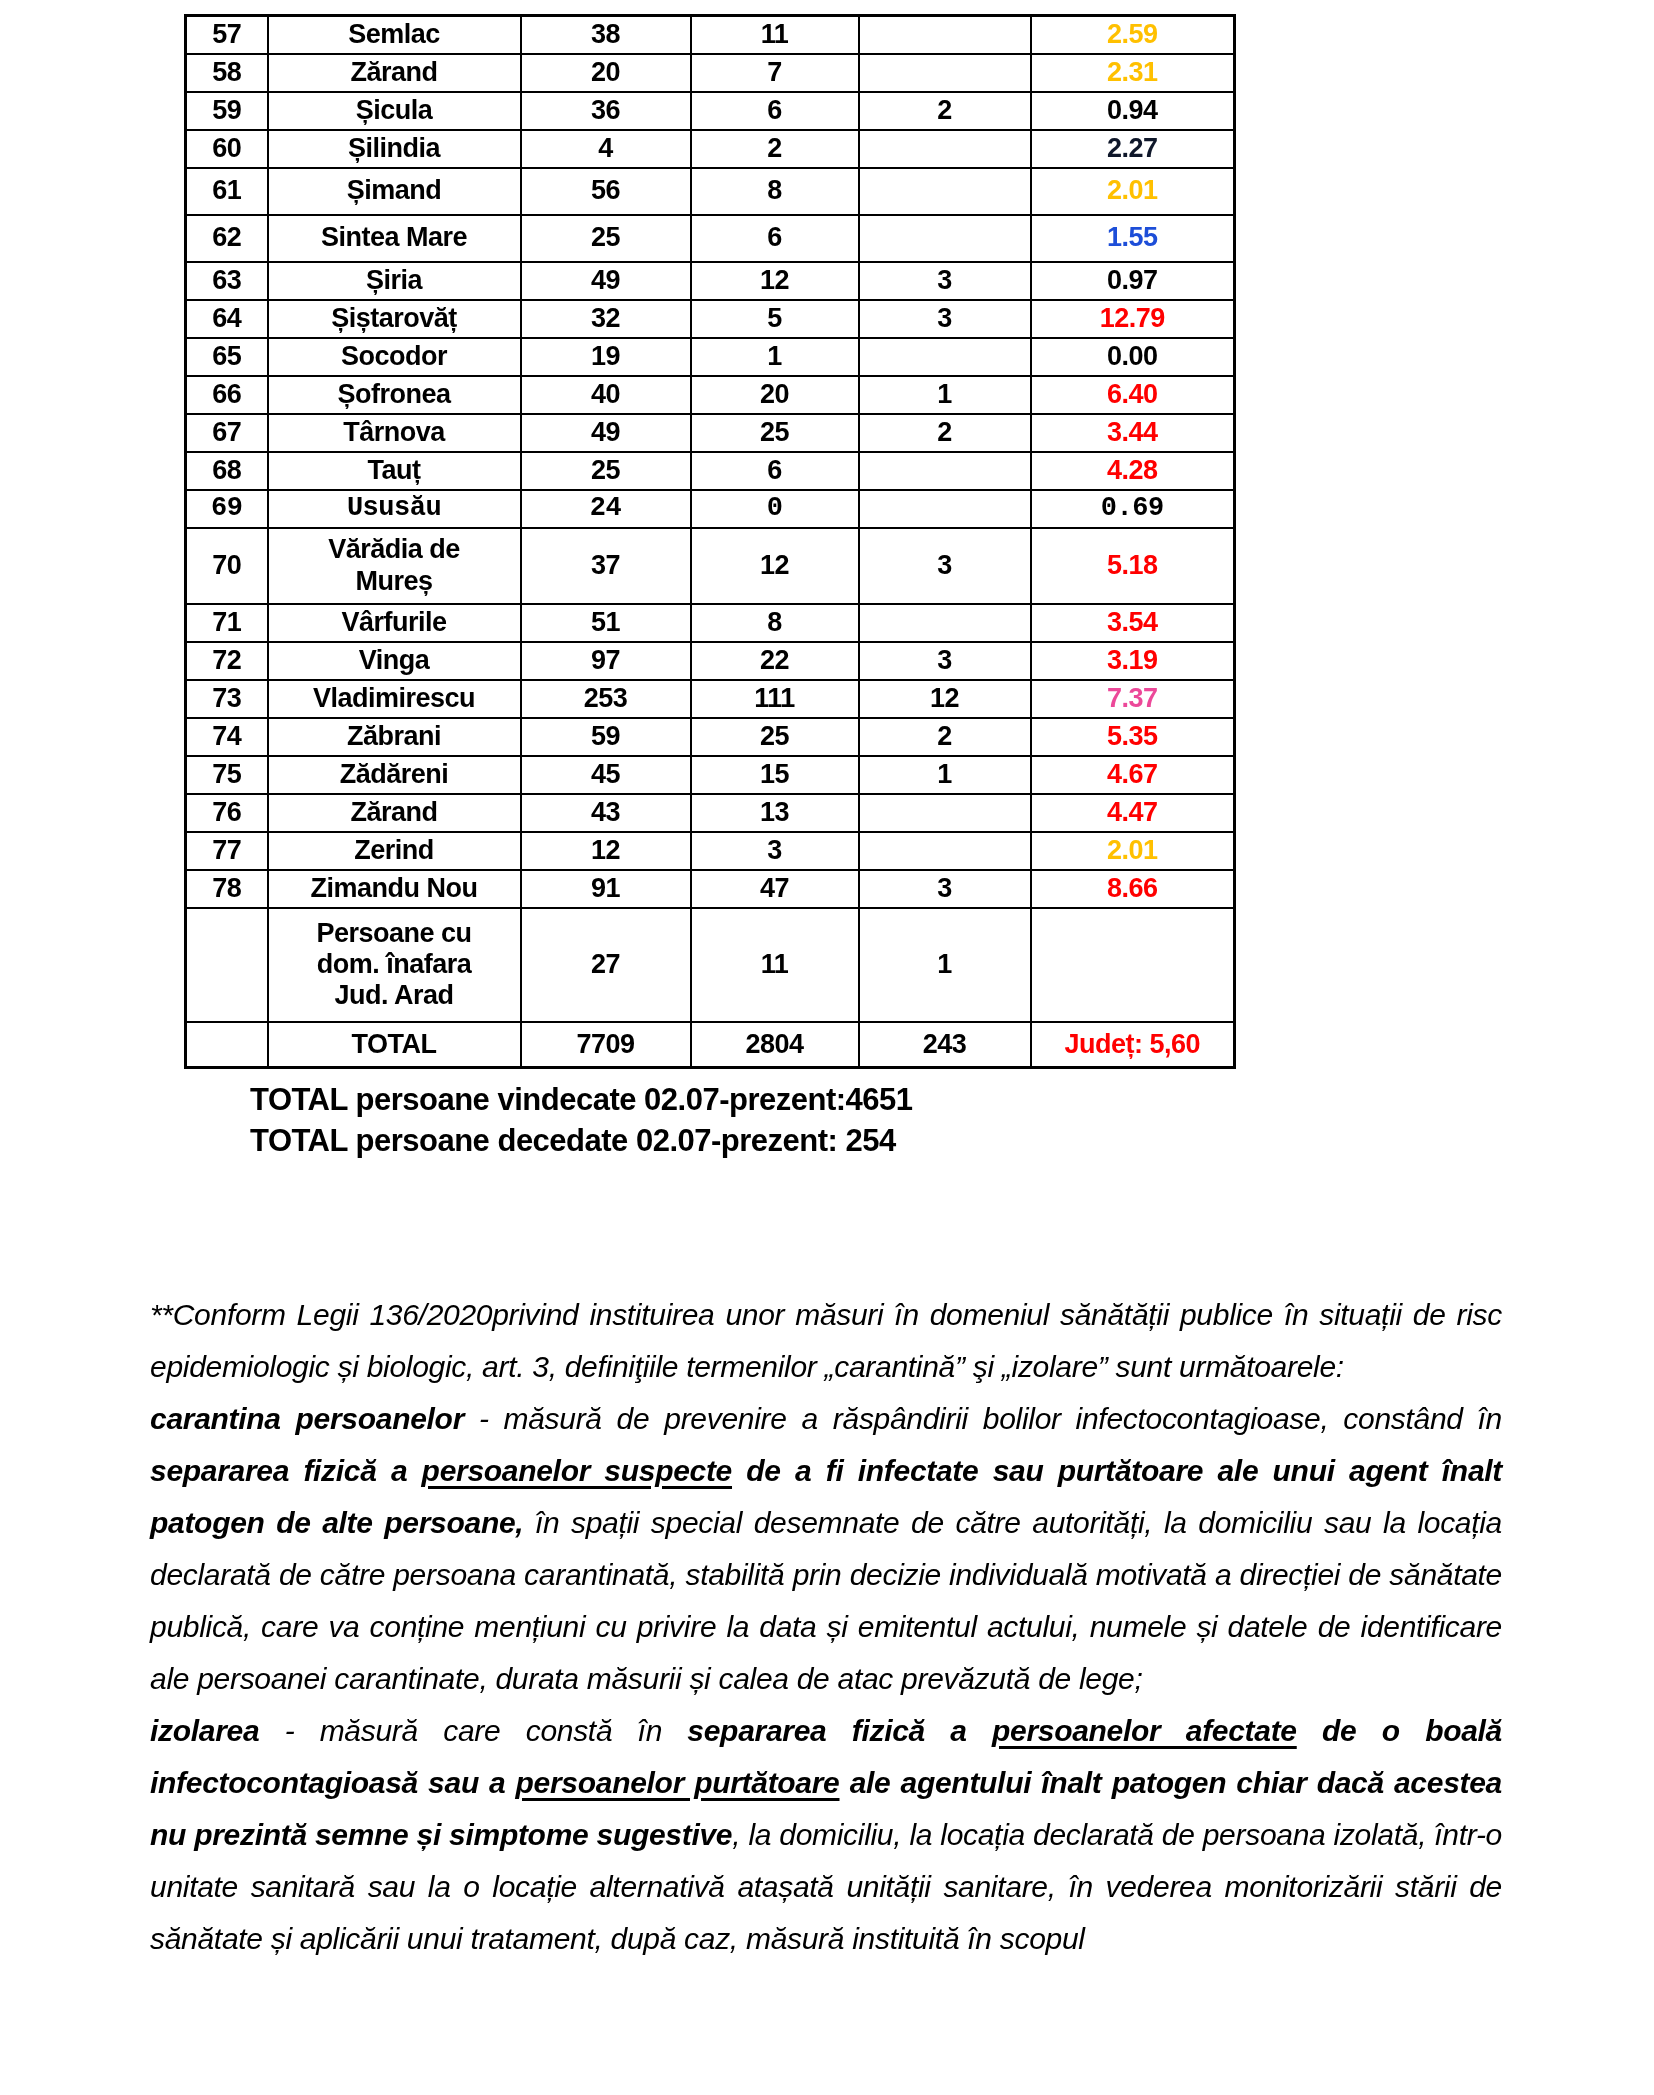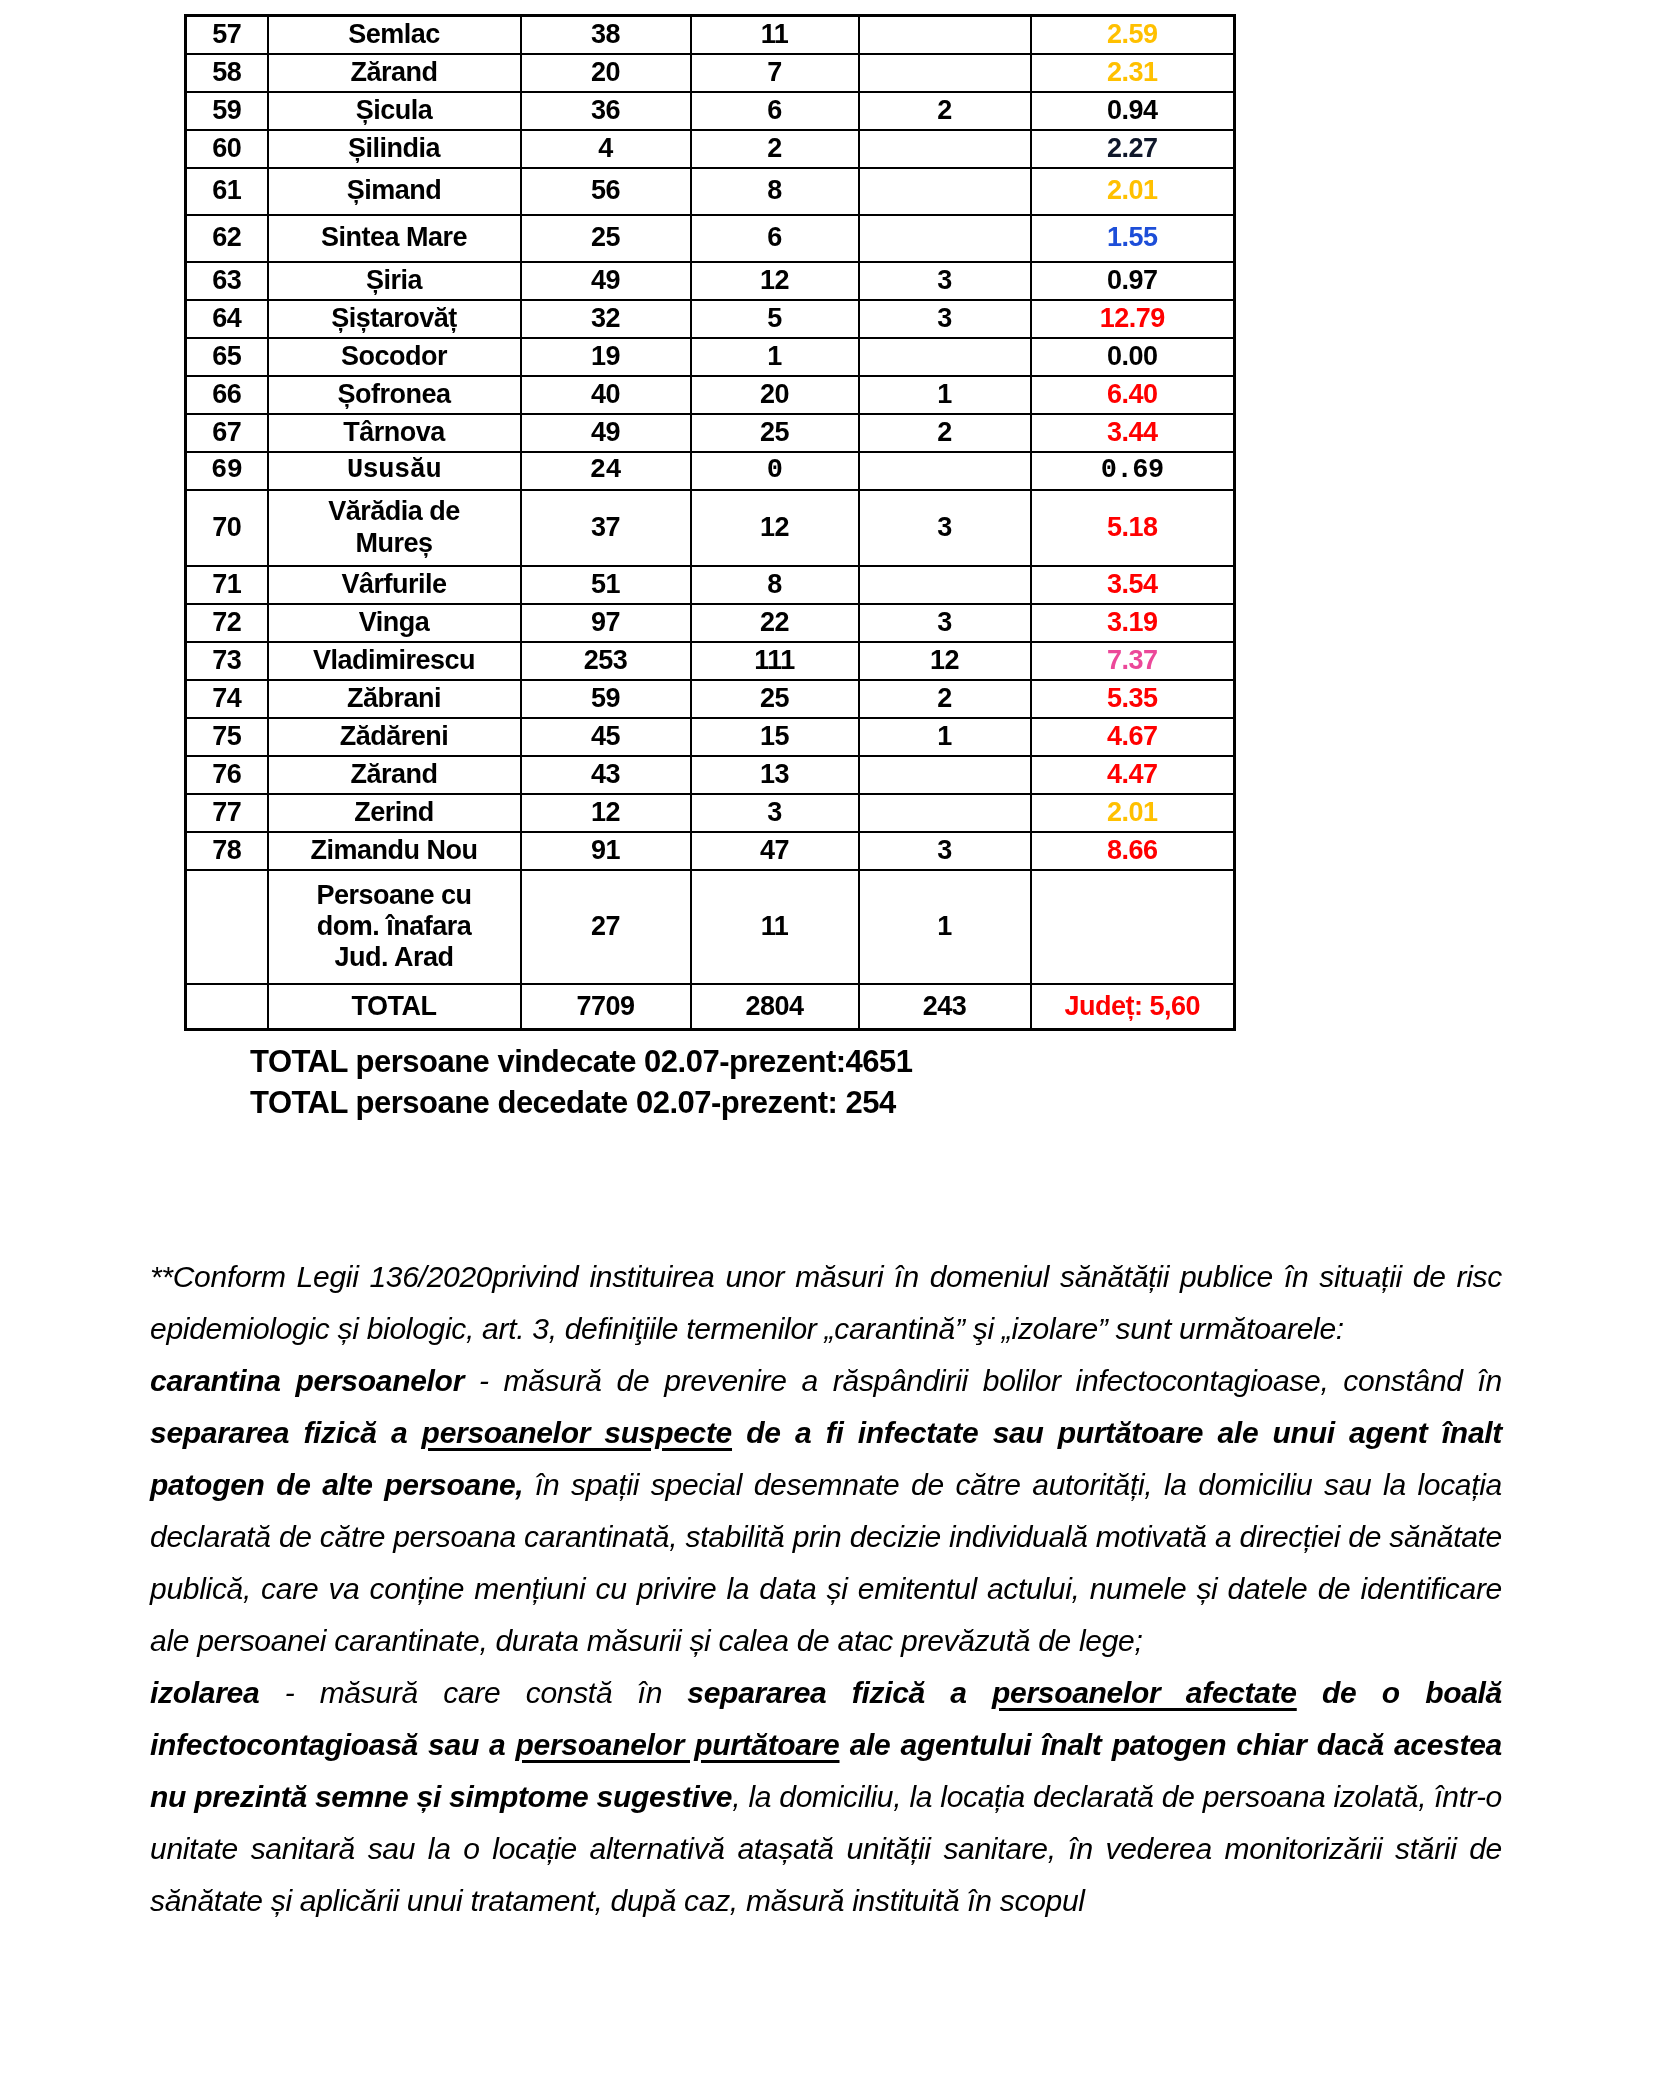--- a/index.html
+++ b/index.html
@@ -152,20 +152,28 @@
           <td class="c-rate" style="color: rgb(255, 0, 0); margin-top: 28px;">6.40</td>
         </tr>
         <tr style="height: 38px;">
           <td class="c-nr">67</td>
           <td class="c-name">Târnova</td>
           <td class="c-num">49</td>
           <td class="c-num">25</td>
           <td class="c-num">2</td>
           <td class="c-rate" style="color: rgb(255, 0, 0);">3.44</td>
         </tr>
+        <tr style="height: 38px;">
+          <td class="c-nr">68</td>
+          <td class="c-name">Tauț</td>
+          <td class="c-num">25</td>
+          <td class="c-num">6</td>
+          <td class="c-num"></td>
+          <td class="c-rate" style="color: rgb(255, 0, 0);">4.28</td>
+        </tr>
         <tr style="height: 38px; font-family: Liberation Mono, monospace;">
           <td class="c-nr">69</td>
           <td class="c-name">Ususău</td>
           <td class="c-num">24</td>
           <td class="c-num">0</td>
           <td class="c-num"></td>
           <td class="c-rate" style="color: rgb(0, 0, 0);">0.69</td>
         </tr>
         <tr style="height: 76px;">
           <td class="c-nr">70</td>

